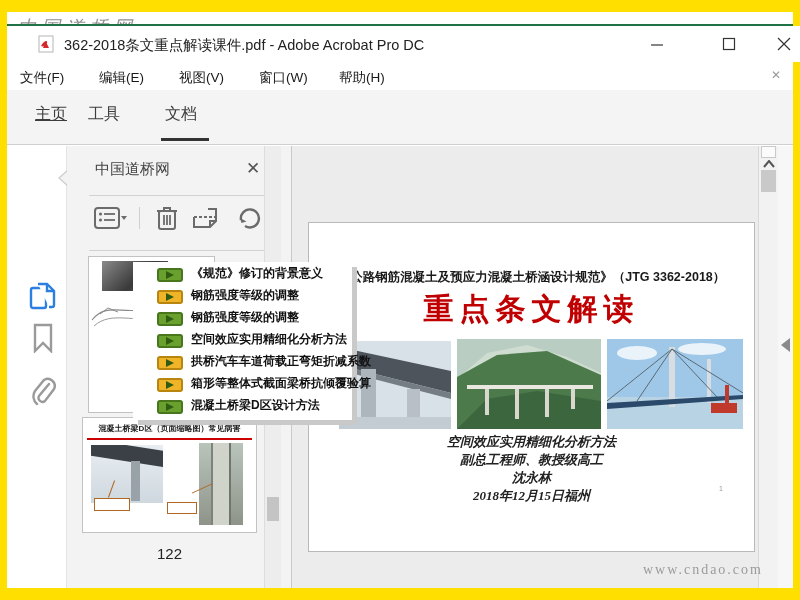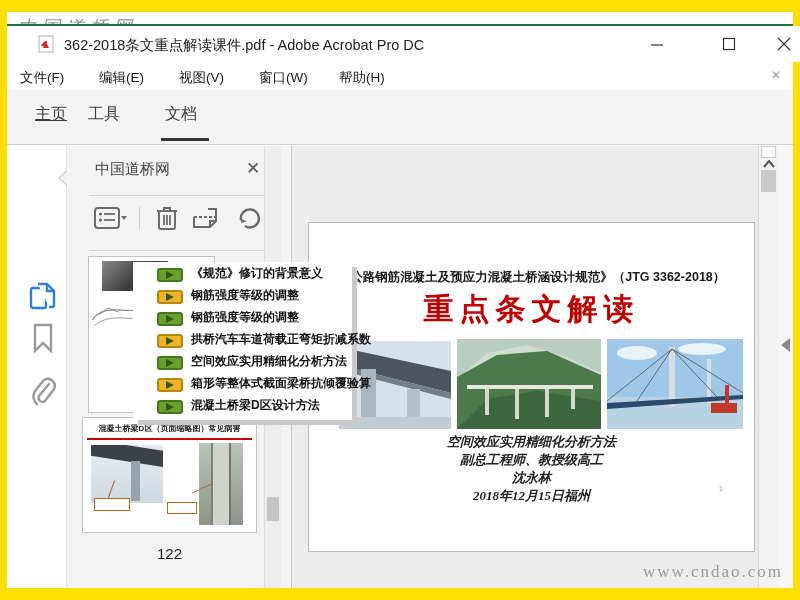--- a/index.html
+++ b/index.html
@@ -69,21 +69,21 @@
   .heading{left:0;top:46px;width:100%;text-align:center;font-size:12.5px;font-weight:bold;color:#1a1a1a;white-space:nowrap;}
   .bigtitle{left:0;top:66px;width:100%;text-align:center;font-size:30px;font-weight:bold;letter-spacing:6px;color:#c00000;}
   .photo{top:118px;overflow:hidden;}
   .authors{left:0;top:210px;width:100%;text-align:center;font-family:"Liberation Serif","DejaVu Serif",serif;font-style:italic;font-weight:600;font-size:13px;line-height:18px;color:#222;}
   .slidepn{left:410px;top:262px;font-size:7px;color:#999;}
   .docscroll{left:751px;top:120px;width:20px;height:442px;background:#f2f2f2;border-left:1px solid #d9d9d9;box-sizing:border-box;}
   .dstopbox{position:absolute;left:2px;top:0;width:15px;height:12px;background:#fbfbfb;border:1px solid #c9c9c9;box-sizing:border-box;}
   .dsthumb{position:absolute;left:2px;top:24px;width:15px;height:22px;background:#c9c9c9;}
   .rightmargin{left:771px;top:120px;width:15px;height:442px;background:#f7f7f7;}
   .handle{left:3px;top:192px;width:0;height:0;border-top:7px solid transparent;border-bottom:7px solid transparent;border-right:9px solid #8a8a8a;}
-  .wm-bottom{left:636px;top:536px;font-family:"Liberation Serif","DejaVu Serif",serif;font-size:17px;letter-spacing:2px;color:#9b9b9b;z-index:40;}
+  .wm-bottom{left:636px;top:536px;font-family:"Liberation Serif","DejaVu Serif",serif;font-size:14px;letter-spacing:2px;color:#9b9b9b;z-index:40;}
 </style>
 </head>
 <body>
 
 <div class="screen">
   <div class="abs topstrip">
     <div class="abs wm-top">中国道桥网</div>
   </div>
   <div class="abs greenline"></div>
 
@@ -285,30 +285,30 @@
           </span>
           <span>钢筋强度等级的调整</span>
         </div>
       <div class="prow">
           <span class="play green">
             <i></i>
           </span>
           <span>钢筋强度等级的调整</span>
         </div>
       <div class="prow">
+          <span class="play green">
+            <i></i>
+          </span>
+          <span>空间效应实用精细化分析方法</span>
+        </div>
+      <div class="prow">
           <span class="play yellow">
             <i></i>
           </span>
           <span>拱桥汽车车道荷载正弯矩折减系数</span>
-        </div>
-      <div class="prow">
-          <span class="play green">
-            <i></i>
-          </span>
-          <span>空间效应实用精细化分析方法</span>
         </div>
       <div class="prow">
           <span class="play yellow">
             <i></i>
           </span>
           <span>箱形等整体式截面梁桥抗倾覆验算</span>
         </div>
       <div class="prow">
           <span class="play green">
             <i></i>

